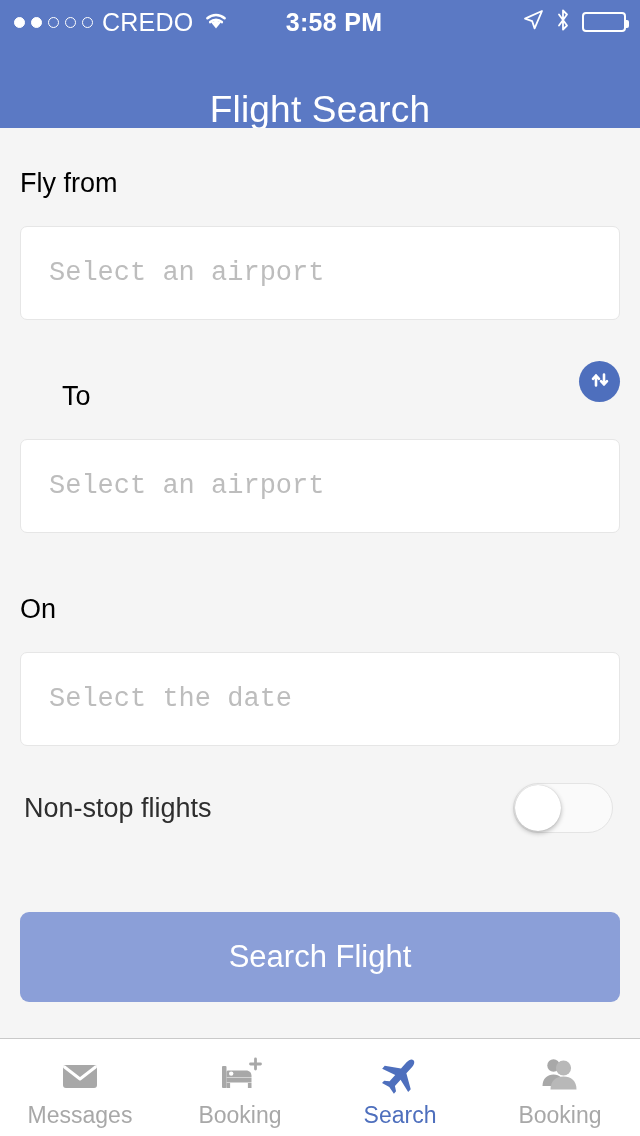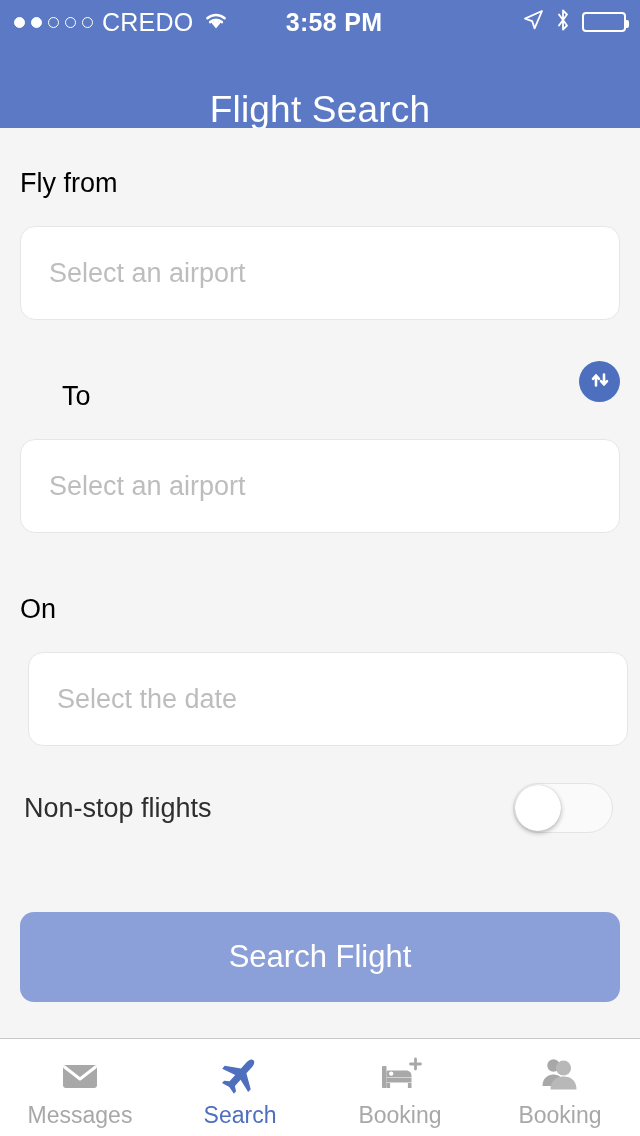--- a/index.html
+++ b/index.html
@@ -67,37 +67,38 @@
     padding:0 20px;
     background:#f5f5f5;
     overflow:hidden;
   }
   .field-label {
     font-size:27px; color:#000000; font-weight:400;
   }
   .field-box {
     background:#ffffff;
     border:1px solid #e6e6e6;
-    border-radius:15px;
+    border-radius:7px;
     display:flex; align-items:center;
     padding:0 28px;
+    font-family:Liberation Mono, monospace;
   }
   .field-placeholder {
     font-size:27px; color:#bdbdbd; font-weight:400;
   }
 
   
   .sec-from-label { position:absolute; left:20px; top:40px; }
   .sec-from-box   { position:absolute; left:20px; top:98px; width:600px; height:94px; }
 
   .sec-to-label   { position:absolute; left:32px; top:253px;margin-left:30px; }
   .sec-to-box     { position:absolute; left:20px; top:311px; width:600px; height:94px; }
 
   .sec-on-label   { position:absolute; left:20px; top:466px; }
-  .sec-on-box     { position:absolute; left:20px; top:524px; width:600px; height:94px;margin-left:8px; }
+  .sec-on-box     { position:absolute; left:20px; top:524px; width:600px; height:94px; }
 
   
   .swap-btn {
     position:absolute; right:20px; top:233px;
     width:41px; height:41px; border-radius:50%;
     background:#4e6fbd;
     display:flex; align-items:center; justify-content:center;
     cursor:pointer;
   }
 
@@ -118,21 +119,21 @@
     width:46px; height:46px; border-radius:50%;
     background:#ffffff;
     box-shadow:0 2px 5px rgba(0,0,0,0.28), 0 0 1px rgba(0,0,0,0.2);
   }
 
   
   .search-btn {
     position:absolute; left:20px; top:784px;
     width:600px; height:90px;
     background:#8b9fd8;
-    border:none; border-radius:14px;
+    border:none; border-radius:9px;
     color:#ffffff; font-size:31px; font-weight:400;
     font-family:"Liberation Sans", sans-serif;
     cursor:pointer;
     display:flex; align-items:center; justify-content:center;
   }
 
   
   .tabbar {
     height:98px; flex:none;
     background:#ffffff;
@@ -239,46 +240,46 @@
     <div class="tab">
       <span class="tab-icon">
         <svg width="44" height="44" viewBox="0 0 44 44">
           <rect x="5" y="12" width="34" height="23" rx="3" fill="#a8a8a8"></rect>
           <path d="M6.5 14 L22 26 L37.5 14" stroke="#ffffff" stroke-width="3" fill="none" stroke-linecap="round" stroke-linejoin="round"></path>
         </svg>
       </span>
       <span class="tab-label">Messages</span>
     </div>
 
-    <div class="tab active">
-      <span class="tab-icon">
-        <svg width="46" height="46" viewBox="0 0 46 46">
-          <g transform="rotate(42 23 23)">
-            <path d="M23 3 C25.2 3 26.6 5.6 26.6 9.2 L26.6 17.5 L40.5 26.4 L40.5 30.2 L26.6 26.1 L26.6 34.6 L31 37.8 L31 41 L23 39 L15 41 L15 37.8 L19.4 34.6 L19.4 26.1 L5.5 30.2 L5.5 26.4 L19.4 17.5 L19.4 9.2 C19.4 5.6 20.8 3 23 3 Z" fill="#4e6fbd"></path>
-          </g>
-        </svg>
-      </span>
-      <span class="tab-label">Search</span>
-    </div>
-
     <div class="tab">
       <span class="tab-icon">
         <svg width="46" height="46" viewBox="0 0 46 46">
           <rect x="5" y="14" width="4.5" height="22" rx="1" fill="#a8a8a8"></rect>
           <path d="M9.5 24 L9.5 20 C9.5 19 10.2 18.4 11.4 18.4 L29 18.4 C32.6 18.4 34.5 20.6 34.5 24 L34.5 25 L9.5 25 Z" fill="#a8a8a8"></path>
           <rect x="9.5" y="25.5" width="25" height="5" fill="#a8a8a8"></rect>
           <rect x="9.5" y="31" width="3.6" height="5" fill="#a8a8a8"></rect>
           <rect x="30.9" y="31" width="3.6" height="5" fill="#a8a8a8"></rect>
           <circle cx="14.2" cy="21.6" r="2.2" fill="#ffffff"></circle>
           <path d="M38.5 7 L38.5 17 M33.5 12 L43.5 12" stroke="#a8a8a8" stroke-width="2.8" stroke-linecap="round"></path>
         </svg>
       </span>
       <span class="tab-label">Booking</span>
     </div>
 
+    <div class="tab active">
+      <span class="tab-icon">
+        <svg width="46" height="46" viewBox="0 0 46 46">
+          <g transform="rotate(42 23 23)">
+            <path d="M23 3 C25.2 3 26.6 5.6 26.6 9.2 L26.6 17.5 L40.5 26.4 L40.5 30.2 L26.6 26.1 L26.6 34.6 L31 37.8 L31 41 L23 39 L15 41 L15 37.8 L19.4 34.6 L19.4 26.1 L5.5 30.2 L5.5 26.4 L19.4 17.5 L19.4 9.2 C19.4 5.6 20.8 3 23 3 Z" fill="#4e6fbd"></path>
+          </g>
+        </svg>
+      </span>
+      <span class="tab-label">Search</span>
+    </div>
+
     <div class="tab">
       <span class="tab-icon">
         <svg width="46" height="46" viewBox="0 0 46 46">
           <circle cx="16.5" cy="13.5" r="6.2" fill="#a8a8a8"></circle>
           <path d="M5.5 34 C5.5 26.5 10.5 22.5 16.5 22.5 C22.5 22.5 27.5 26.5 27.5 34 Z" fill="#a8a8a8"></path>
           <circle cx="26.5" cy="16" r="7.6" fill="#b8b8b8"></circle>
           <path d="M13.5 37.5 C13.5 29 19 24.6 26.5 24.6 C34 24.6 39.5 29 39.5 37.5 Z" fill="#b8b8b8"></path>
         </svg>
       </span>
       <span class="tab-label">Booking</span>

